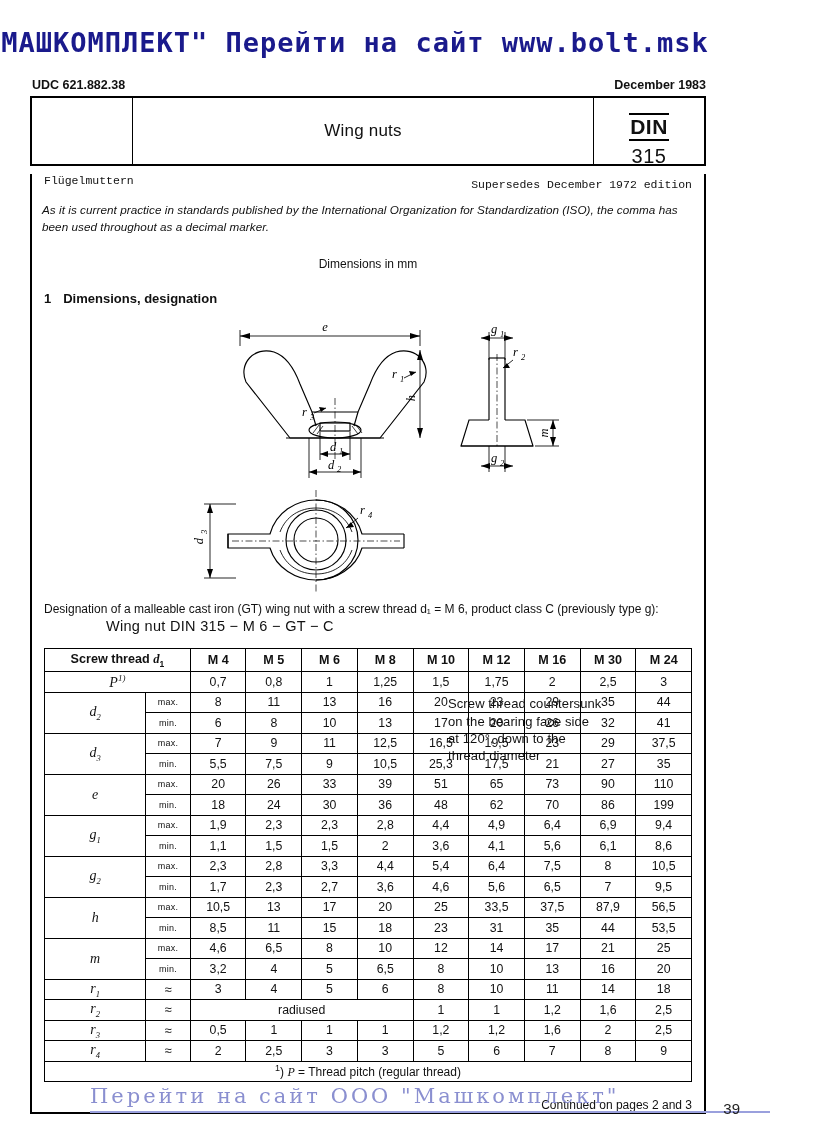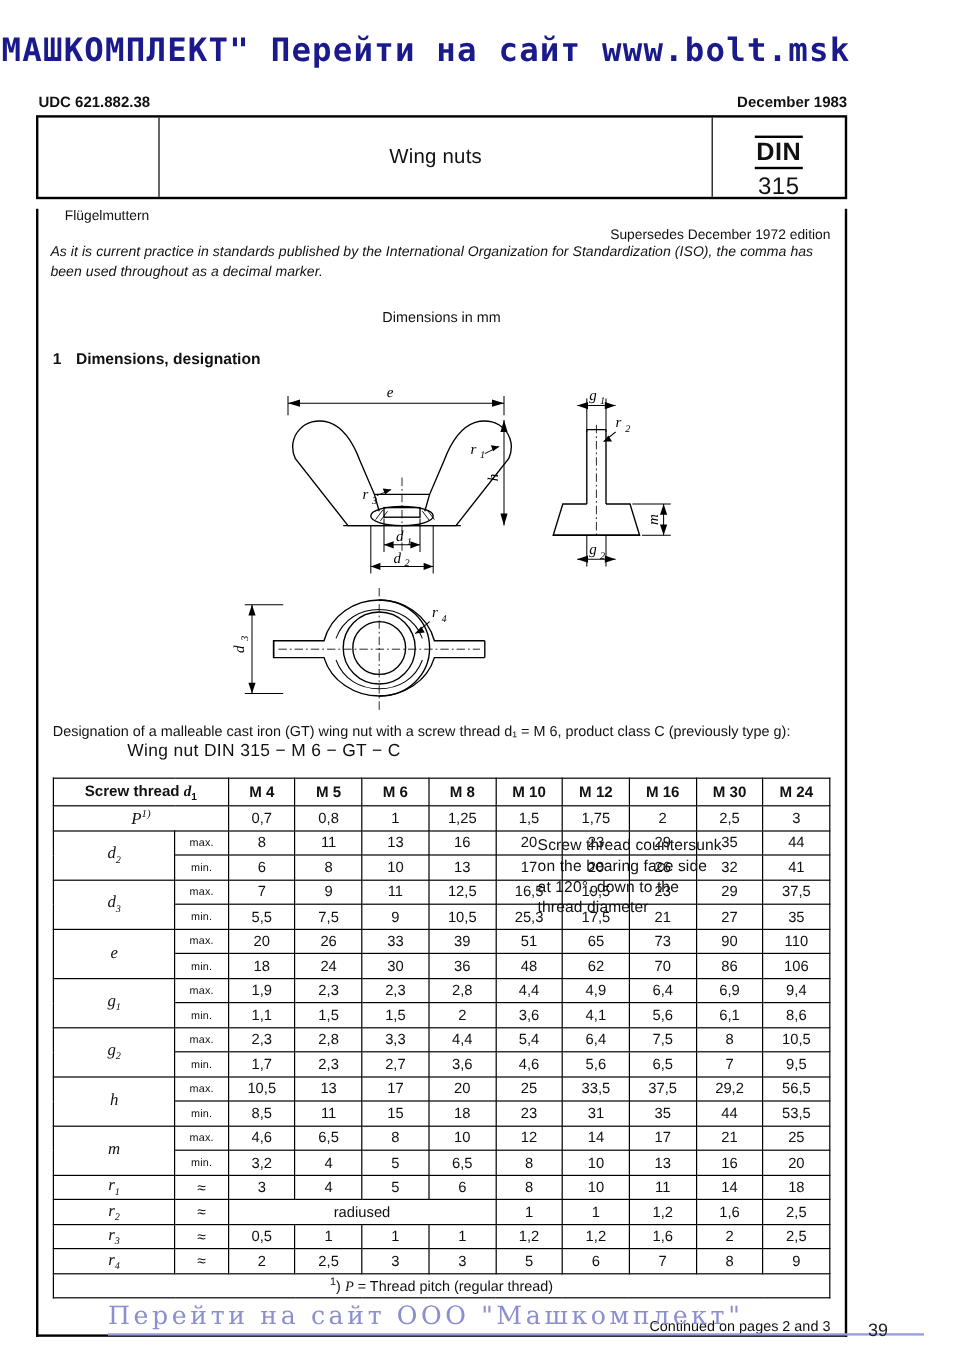--- a/index.html
+++ b/index.html
@@ -105,25 +105,26 @@
     border: 2.6px solid #000;
     border-top: none;
     padding: 0;
     min-height: 900px;
     position: relative;
   }
 
   .subhead {
     position: relative;
     height: 26px;
-    margin: 8px 10px 0 20px;
+    margin: 8px 10px 0 10px;
     font-size: 11.5px;
+    font-family: Liberation Mono, monospace;
   }
   .subhead .left { position: absolute; left: 2px; top: 0; }
-  .subhead .right { position: absolute; right: 2px; top: 16px; }
+  .subhead .right { position: absolute; right: 2px; top: 4px; }
 
   .iso-note {
     margin: 2px 14px 0 10px;
     font-size: 11.7px;
     font-style: italic;
     line-height: 1.42;
     letter-spacing: .05px;
   }
 
   .dims-in-mm {
@@ -536,21 +537,21 @@
             <tr>
               <td class="mm">min.</td>
               <td>18</td>
               <td>24</td>
               <td>30</td>
               <td>36</td>
               <td>48</td>
               <td>62</td>
               <td>70</td>
               <td>86</td>
-              <td class="outer-r">106</td>
+              <td class="outer-r">199</td>
             </tr>
             <tr>
               <td class="sym outer-l" rowspan="2"><span class="it">g</span><sub>1</sub></td>
               <td class="mm">max.</td>
               <td>1,9</td>
               <td>2,3</td>
               <td>2,3</td>
               <td>2,8</td>
               <td>4,4</td>
               <td>4,9</td>
@@ -598,21 +599,21 @@
             <tr>
               <td class="sym outer-l" rowspan="2"><span class="it">h</span></td>
               <td class="mm">max.</td>
               <td>10,5</td>
               <td>13</td>
               <td>17</td>
               <td>20</td>
               <td>25</td>
               <td>33,5</td>
               <td>37,5</td>
-              <td>29,2</td>
+              <td>87,9</td>
               <td class="outer-r">56,5</td>
             </tr>
             <tr>
               <td class="mm">min.</td>
               <td>8,5</td>
               <td>11</td>
               <td>15</td>
               <td>18</td>
               <td>23</td>
               <td>31</td>

